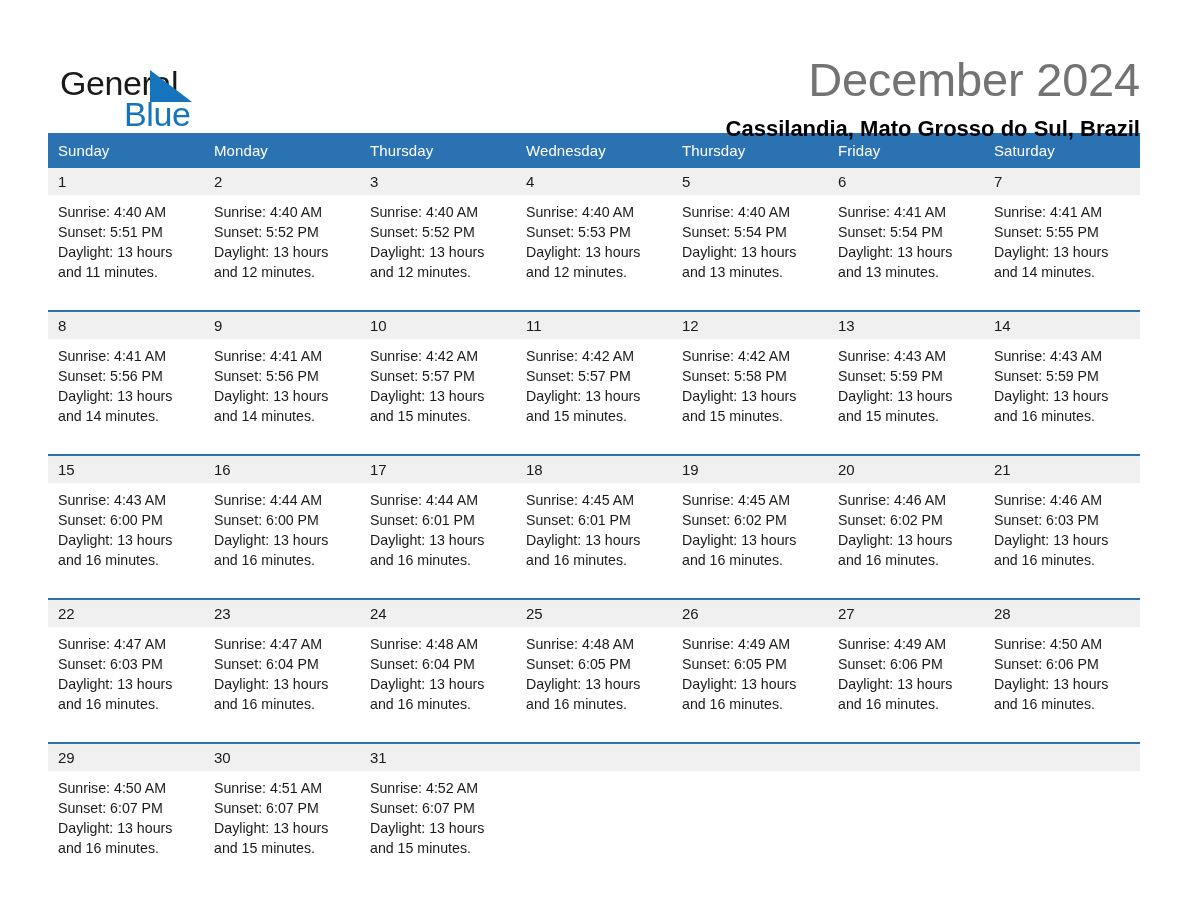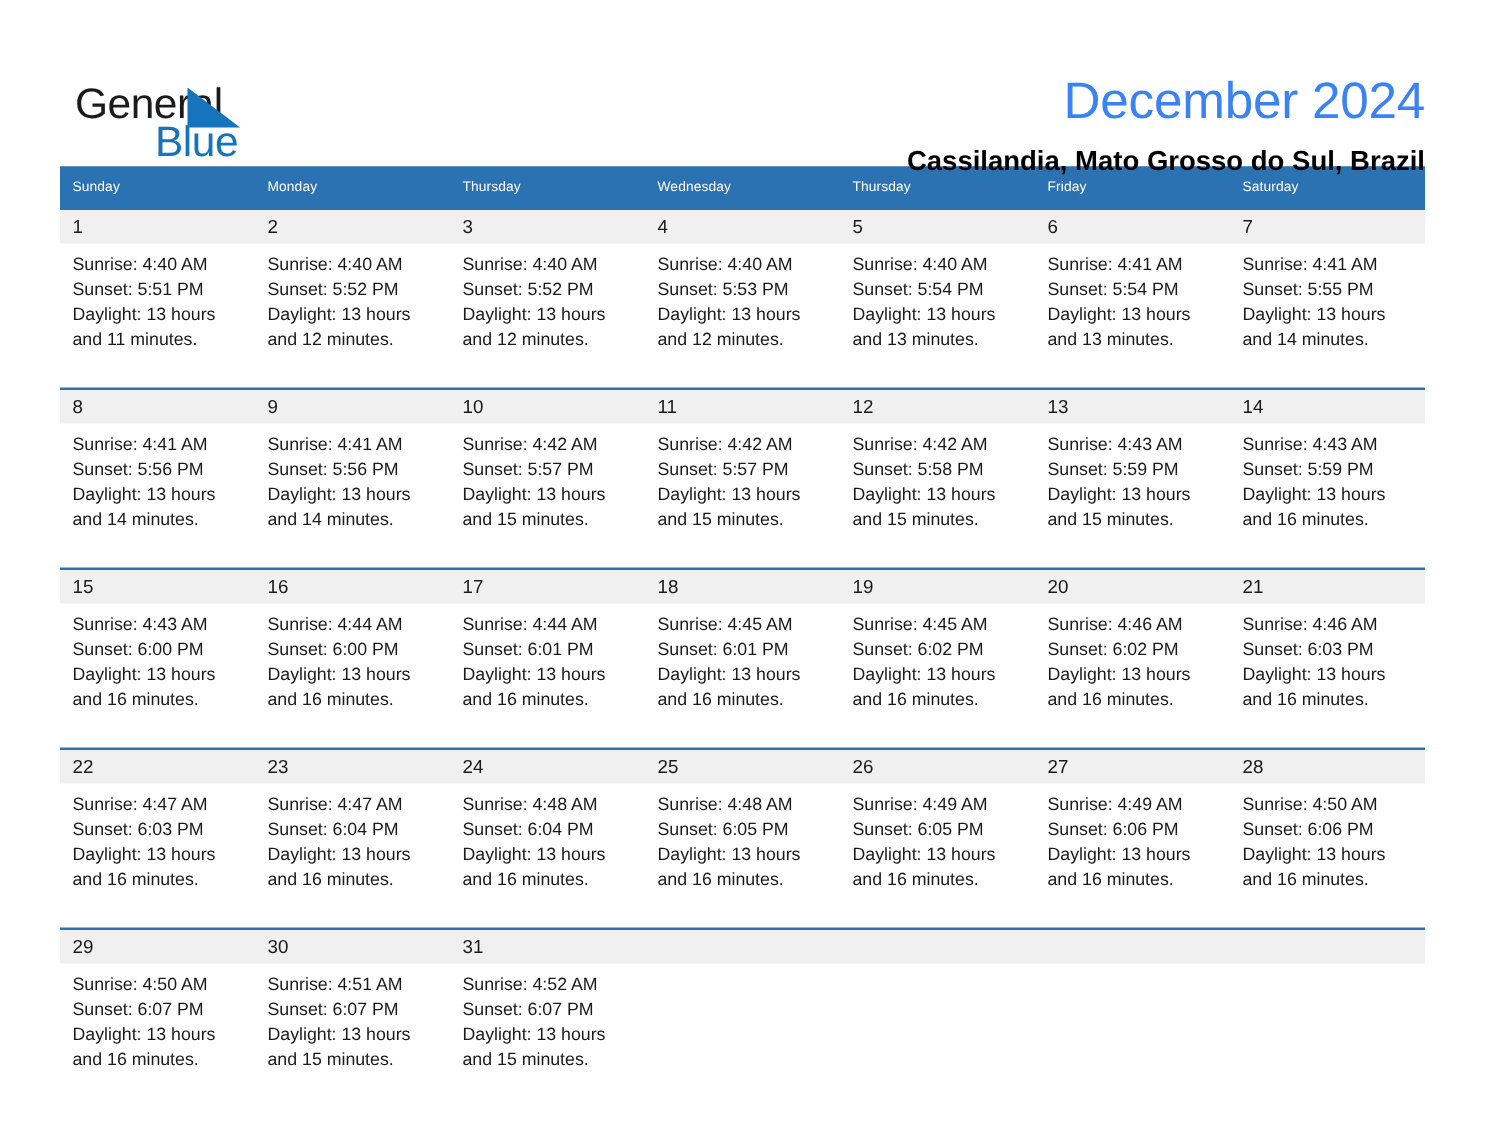--- a/index.html
+++ b/index.html
@@ -67,24 +67,24 @@
     letter-spacing: -0.4px;
     font-weight: 400;
   }
 
   .titles {
     text-align: right;
     flex: 1 1 auto;
     padding-top: 2px;
   }
   .cal-title {
-    font-size: 41px;
+    font-size: 47px;
     line-height: 48px;
     font-weight: 400;
-    color: #3b82f6;
+    color: #737373;
     letter-spacing: -0.2px;
     white-space: nowrap;
   }
   .cal-subtitle {
     font-size: 22px;
     line-height: 30px;
     font-weight: 700;
     color: #000000;
     margin-top: 10px;
     white-space: nowrap;
@@ -93,21 +93,21 @@
   
   .calendar {
     width: 1092px;
     margin-top: 13px;
     border-collapse: collapse;
     table-layout: fixed;
   }
   .calendar th {
     background: #2b72b3;
     color: #ffffff;
-    font-size: 11px;
+    font-size: 15px;
     font-weight: 400;
     text-align: left;
     padding: 8px 0 9px 10px;
     height: 35px;
     vertical-align: middle;
     letter-spacing: 0.1px;
   }
   .daynum-row td {
     background: #f0f0f0;
     border-top: 2px solid #2b72b3;

